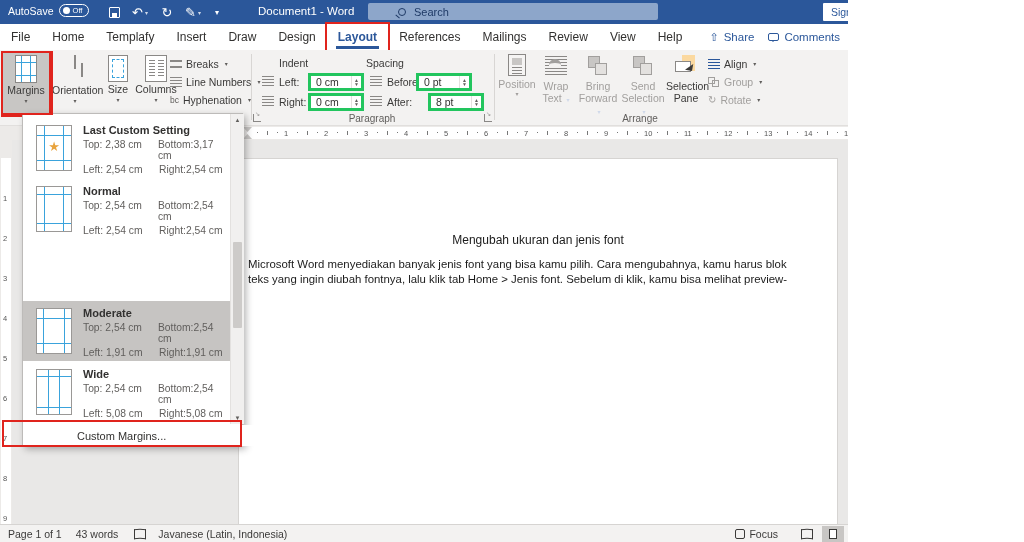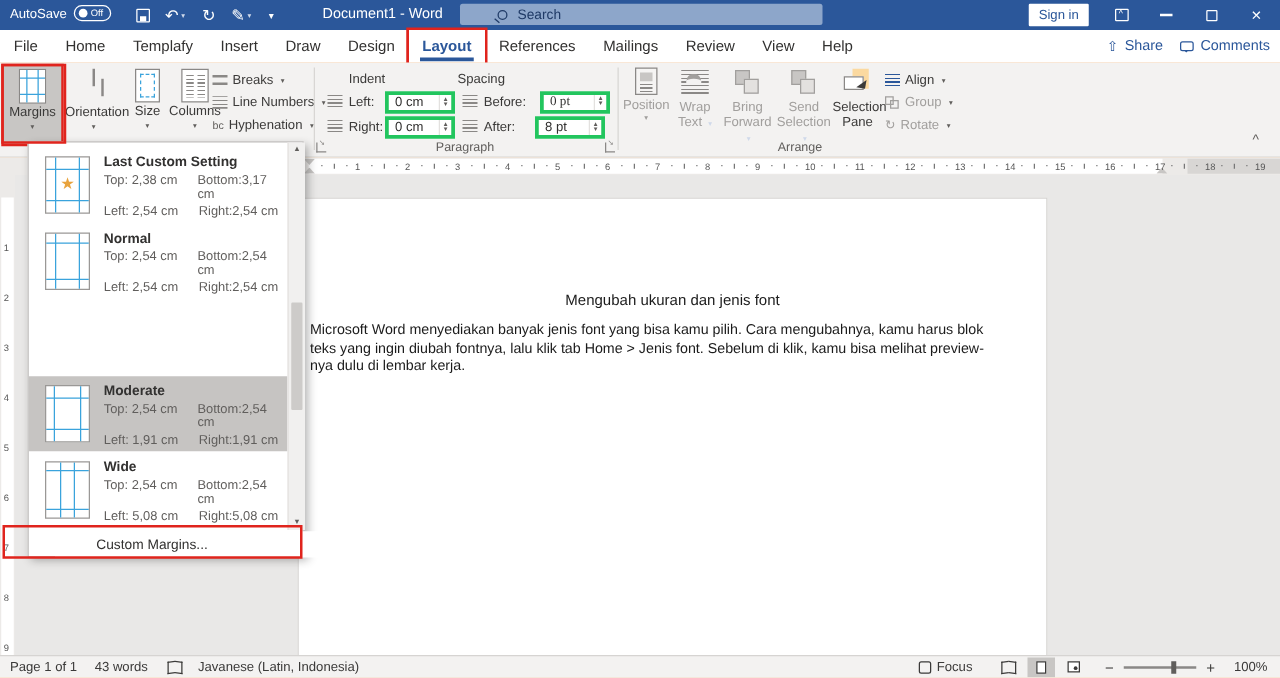--- a/index.html
+++ b/index.html
@@ -1,17 +1,17 @@
 <!DOCTYPE html>
 <html><head>
 <meta charset="utf-8">
 <style>
   * { margin:0; padding:0; box-sizing:border-box; }
   body { font-family:"Liberation Sans", sans-serif; }
-  #app { position:relative; width:1024px; height:542px; background:#fdba74; overflow:hidden; font-family:"Liberation Sans", sans-serif;padding-left:47px; }
+  #app { position:relative; width:848px; height:542px; background:#f0abfc; overflow:hidden; font-family:"Liberation Sans", sans-serif;padding-left:47px; }
   .abs { position:absolute; }
 
   
   .tbar { position:absolute; left:0; top:0; width:1024px; height:24px; background:#2b579a; color:#fff; }
   .autosave { position:absolute; left:8px; top:4px; display:flex; align-items:center; gap:5px; font-size:10.5px; }
   .pill { width:30px; height:13px; border:1px solid #fff; border-radius:7px; display:flex; align-items:center; padding:1px 3px; gap:3px; }
   .pill .dot { width:7px; height:7px; background:#fff; border-radius:50%; }
   .pill .st { font-size:7.5px; }
   .qat { position:absolute; top:0; height:24px; display:flex; align-items:center; justify-content:center; color:#fff; font-size:13px; }
   .chev { font-size:6px; color:#cfd9ea; margin-left:2px; }
@@ -261,21 +261,21 @@
     <div class="flab" style="left:279px;top:46px;">Right:</div>
     <div class="spin" style="left:308px;top:43px;">
       <span>0 cm</span>
       <span class="arrs">
           <i>▲</i>
           <i>▼</i>
         </span>
     </div>
     <span class="ficon stripes" style="left:370px;top:26px;"></span>
     <div class="flab" style="left:387px;top:26px;">Before:</div>
-    <div class="spin" style="left:432px;top:23px;font-family:Liberation Serif, serif;">
+    <div class="spin" style="left:416px;top:23px;">
       <span>0 pt</span>
       <span class="arrs">
           <i>▲</i>
           <i>▼</i>
         </span>
     </div>
     <span class="ficon stripes" style="left:370px;top:46px;"></span>
     <div class="flab" style="left:387px;top:46px;">After:</div>
     <div class="spin" style="left:428px;top:43px;">
       <span>8 pt</span>
@@ -351,21 +351,20 @@
     <div class="grouplabel" style="left:560px;width:160px;">Arrange</div>
     <div class="collapse">^</div>
   </div>
 
   <div class="canvas"></div>
   <div class="page">
     <div class="dtitle">Mengubah ukuran dan jenis font</div>
     <div class="dbody">
       <div>Microsoft Word menyediakan banyak jenis font yang bisa kamu pilih. Cara mengubahnya, kamu harus blok</div>
       <div>teks yang ingin diubah fontnya, lalu klik tab Home &gt; Jenis font. Sebelum di klik, kamu bisa melihat preview-</div>
-      <div>nya dulu di lembar kerja.</div>
     </div>
   </div>
 
   <div class="hruler">
     <div class="hr-active"></div>
     <div class="hr-dark"></div>
     <span class="tri-d" style="left:243px;top:1px;"></span>
     <span class="tri-u" style="left:243px;top:8px;"></span>
     <span class="tri-u" style="left:925px;top:8px;"></span>
   <span class="rnum" style="left: 284px;">1</span>

